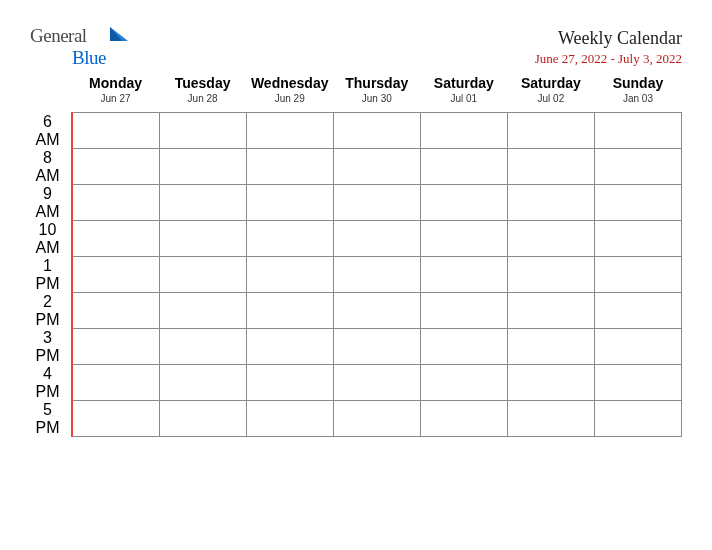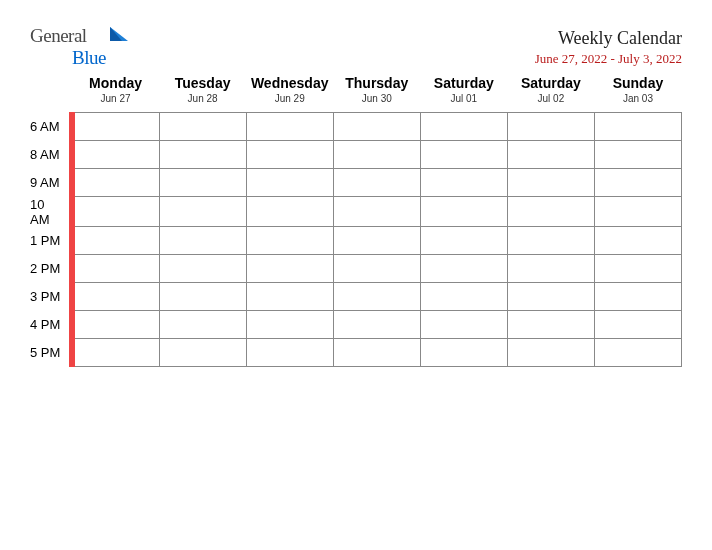--- a/index.html
+++ b/index.html
@@ -64,25 +64,25 @@
     .date-header-row th {
       text-align: center;
       font-weight: normal;
       padding: 0 0 8px 0;
       font-size: 10px;
       color: #333;
       border: none;
     }
     .time-col {
       width: 42px;
-      text-align: left;
-      font-size: 13px;
+      text-align: center;
+      font-size: 16px;
       padding-right: 6px;
       color: #000;
-      border-right: 6px solid #ef4444;
+      border-right: 2px solid #ef4444;
     }
     .day-header-row th:first-child,
     .date-header-row th:first-child {
       width: 42px;
       border: none;
     }
     tbody td {
       border: 1px solid #888;
       height: 28px;
       width: 87px;

